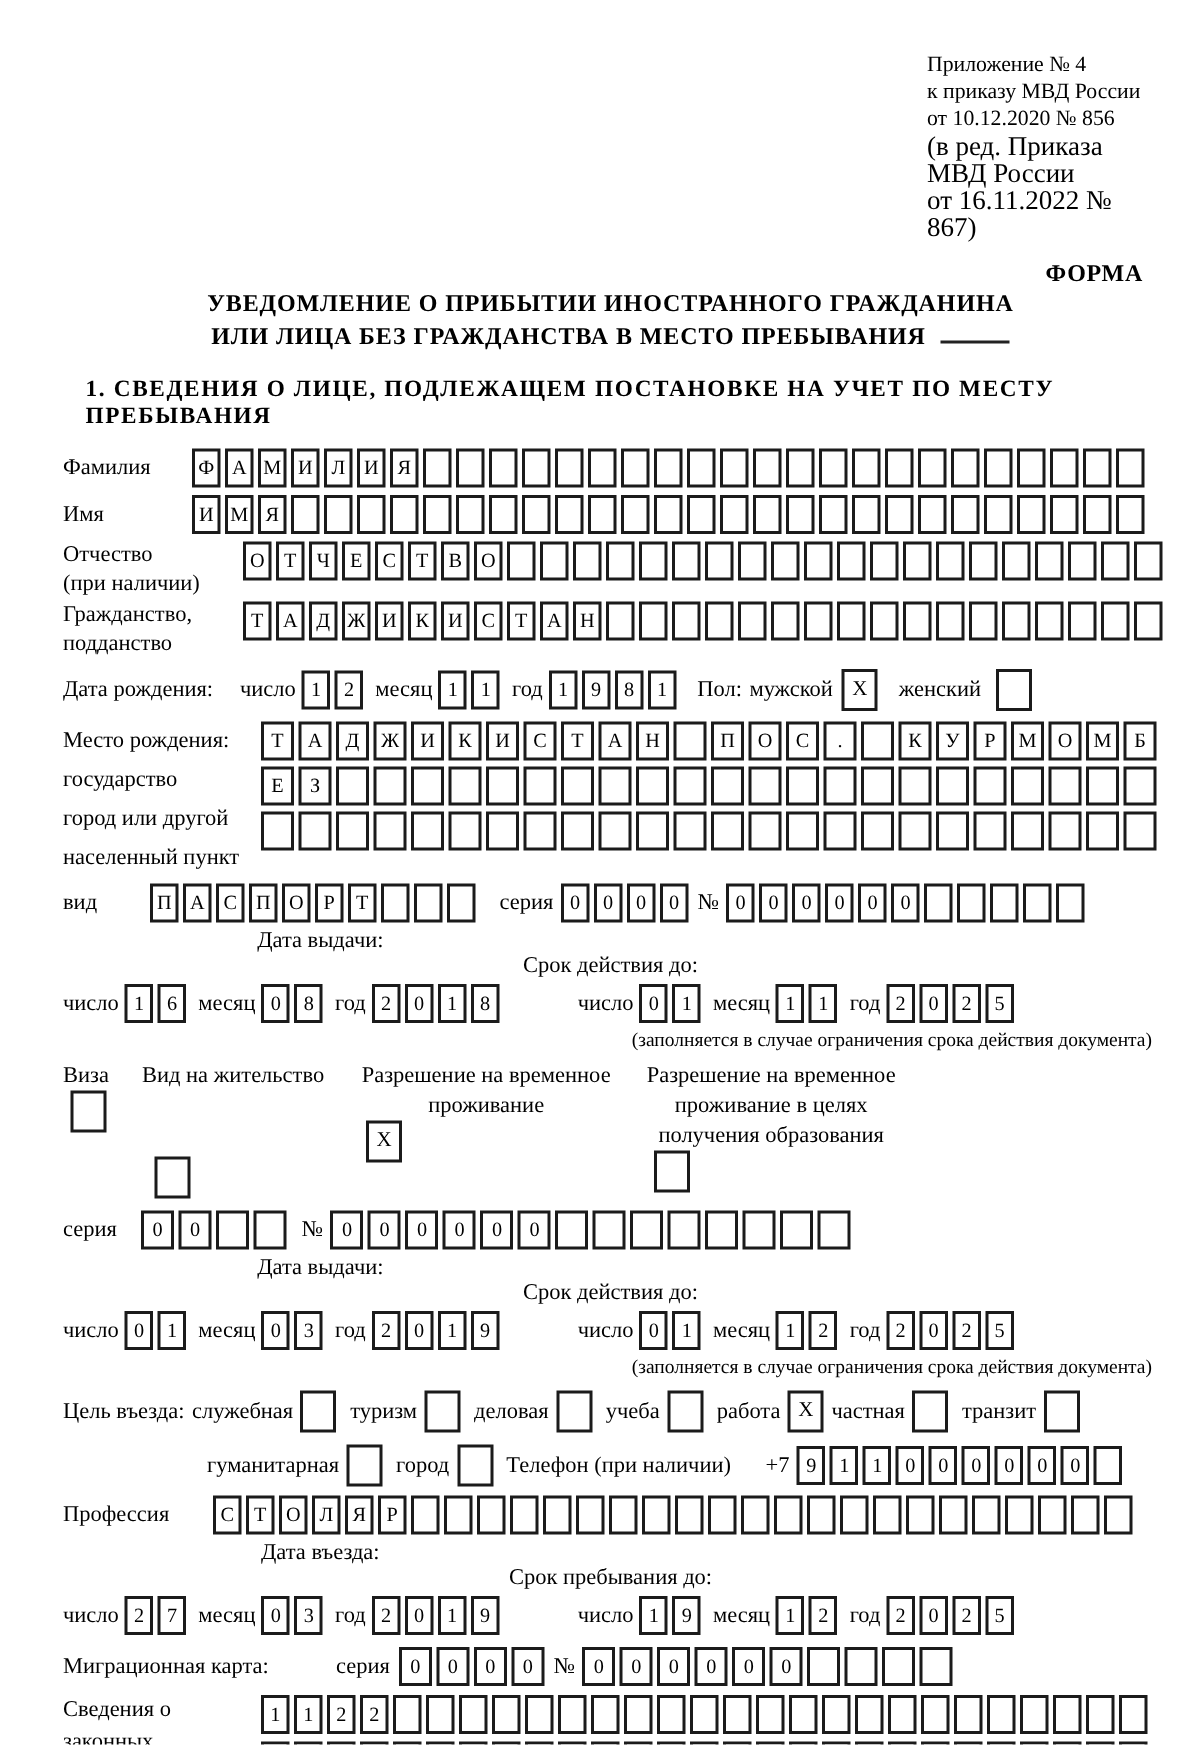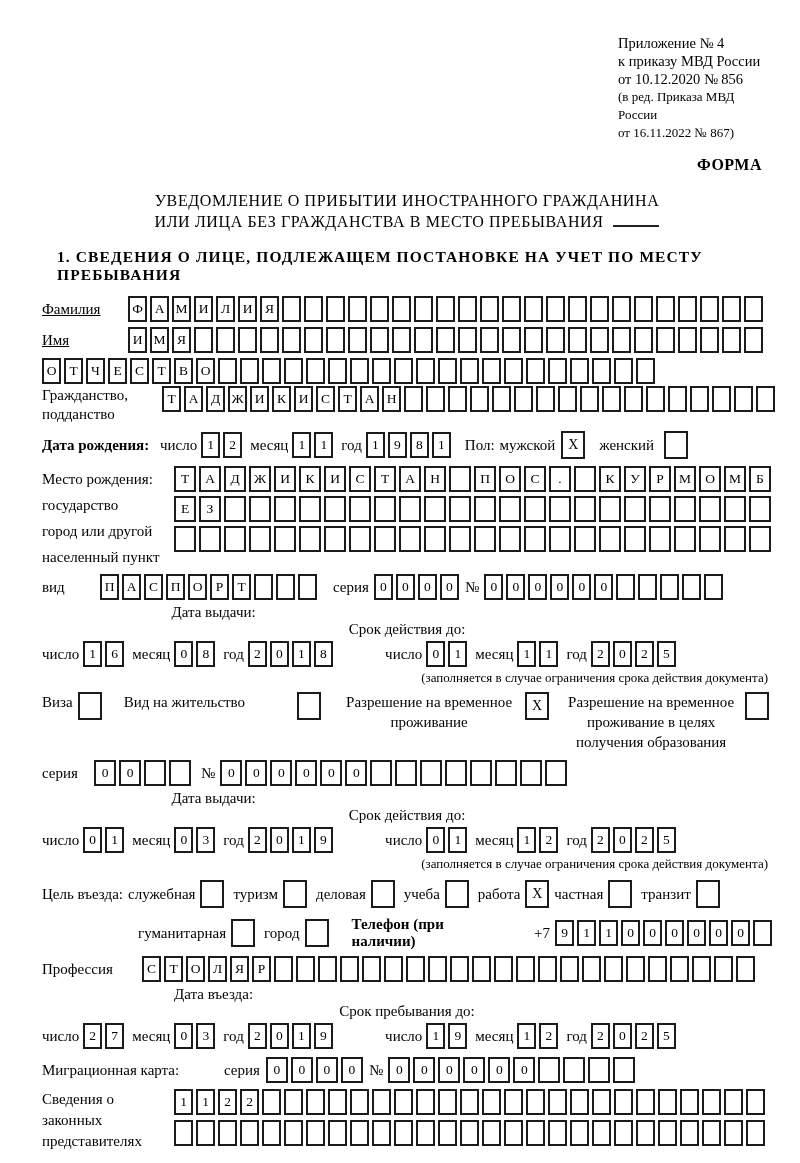--- a/index.html
+++ b/index.html
@@ -6,33 +6,33 @@
   html,body { background:#fff; }
   body {
     width:800px; height:1163px; overflow:hidden;
     font-family:"Liberation Serif","DejaVu Serif",serif;
     color:#000;
   }
   .page { padding:34px 28px 0 42px; }
 
   
   .hdr-block { margin-left:576px; font-size:14.5px; line-height:18px; }
-  .hdr-block .sub { font-size:13px; }
+  .hdr-block .sub { font-size:18px; }
   .forma { text-align:right; padding-right:10px; font-weight:bold; font-size:16px; margin-top:14px; letter-spacing:.5px; }
 
   
-  .title { text-align:center; font-weight:normal; font-size:16px; line-height:21px; margin-top:16px; letter-spacing:.6px; }
+  .title { text-align:center; font-weight:bold; font-size:16px; line-height:21px; letter-spacing:.6px; }
   .title-blank { display:inline-block; width:46px; border-bottom:2px solid #222; height:14px; margin-left:10px; }
   .section-heading { font-weight:bold; font-size:15.5px; margin-top:16px; letter-spacing:1.1px;margin-left:15px; }
 
   
   .row { display:flex; align-items:center; margin-top:5px; }
   .row.top { align-items:flex-start; }
   .lbl { font-size:15px; line-height:19px; flex-shrink:0; }
-  .lbl.w86 { width:86px;text-decoration:underline; }
+  .lbl.w86 { width:86px; }
   .lbl.w120 { width:120px; }
   .lbl.w132 { width:132px; }
   .boxes { display:flex; gap:3px; flex-wrap:nowrap; }
   .box {
     width:15px; height:22px; border:2px solid #1b1b1b;
     display:flex; align-items:center; justify-content:center;
     font-size:13.5px; flex-shrink:0;
   }
   .boxes.wide .box { width:18px; }
   .cb { width:20px; height:24px; border:2px solid #1b1b1b; display:flex; align-items:center; justify-content:center; font-size:14px; flex-shrink:0; }
@@ -48,21 +48,21 @@
   .two-col-labels > div:last-child { flex:1; text-align:center; }
   .two-col-dates { display:flex; margin-top:3px; }
   .two-col-dates .col-l { width:47%; }
   .two-col-dates .col-r { flex:1; }
   .note-right { text-align:right; font-size:13px; margin-top:3px; padding-right:4px; }
 
   .intro { font-size:15px; margin-top:9px; line-height:21px; }
 
   
   .opt-row { display:flex; align-items:flex-start; margin-top:6px; }
-  .opt { display:flex; align-items:flex-start; }
+  .opt { display:flex; align-items:flex-start;flex-direction:column; }
   .opt .olabel { font-size:15px; line-height:20px; }
   .opt .cb { margin-left:8px; }
   .opt .center { text-align:center; }
 
   
   .purpose-row { display:flex; align-items:center; margin-top:8px; }
   .purpose-row .plabel { font-size:15px; margin-right:5px; }
   .purpose-row .cb { margin-right:9px; }
 
   .reps { display:flex; align-items:flex-start; margin-top:6px; }
@@ -154,20 +154,21 @@
         <div class="box"></div>
         <div class="box"></div>
         <div class="box"></div>
         <div class="box"></div>
         <div class="box"></div>
         <div class="box"></div>
       </div>
   </div>
 
   <div class="row top">
+    <span class="lbl w120"><span>Отчество</span><br><span>(при наличии)</span></span>
     <div class="boxes">
         <div class="box">О</div>
         <div class="box">Т</div>
         <div class="box">Ч</div>
         <div class="box">Е</div>
         <div class="box">С</div>
         <div class="box">Т</div>
         <div class="box">В</div>
         <div class="box">О</div>
         <div class="box"></div>
@@ -221,21 +222,21 @@
         <div class="box"></div>
         <div class="box"></div>
         <div class="box"></div>
         <div class="box"></div>
         <div class="box"></div>
         <div class="box"></div>
       </div>
   </div>
 
   <div class="row" style="margin-top:7px;">
-    <span class="lbl" style="width:118px;font-weight:bold;">Дата рождения:</span>
+    <span class="lbl" style="width:118px;">Дата рождения:</span>
     <div class="dgroup">
       <span class="dlabel">число</span>
       <div class="boxes">
           <div class="box">1</div>
           <div class="box">2</div>
         </div>
       <span class="dlabel">месяц</span>
       <div class="boxes">
           <div class="box">1</div>
           <div class="box">1</div>
@@ -537,21 +538,21 @@
     <div class="cb"></div>
     <span class="plabel">транзит</span>
     <div class="cb"></div>
   </div>
 
   <div class="purpose-row" style="padding-left:96px;">
     <span class="plabel">гуманитарная</span>
     <div class="cb"></div>
     <span class="plabel">город</span>
     <div class="cb"></div>
-    <span class="plabel" style="margin-left:14px;font-weight:bold;">Телефон (при наличии)</span>
+    <span class="plabel" style="margin-left:0;">Телефон (при наличии)</span>
     <span class="plabel" style="margin-left:18px;">+7</span>
     <div class="boxes">
         <div class="box">9</div>
         <div class="box">1</div>
         <div class="box">1</div>
         <div class="box">0</div>
         <div class="box">0</div>
         <div class="box">0</div>
         <div class="box">0</div>
         <div class="box">0</div>

